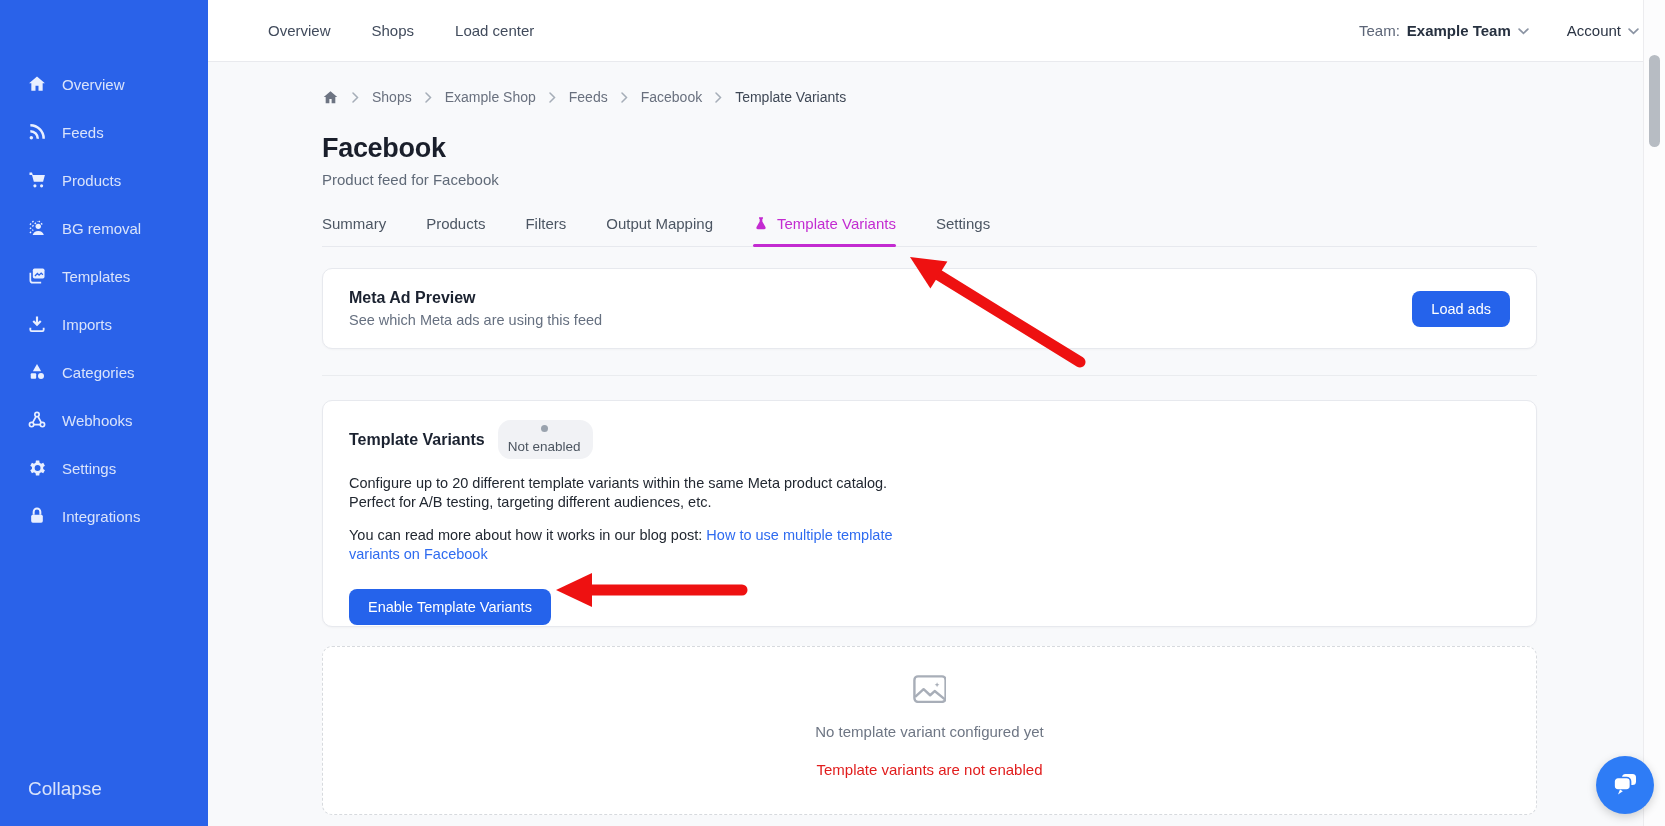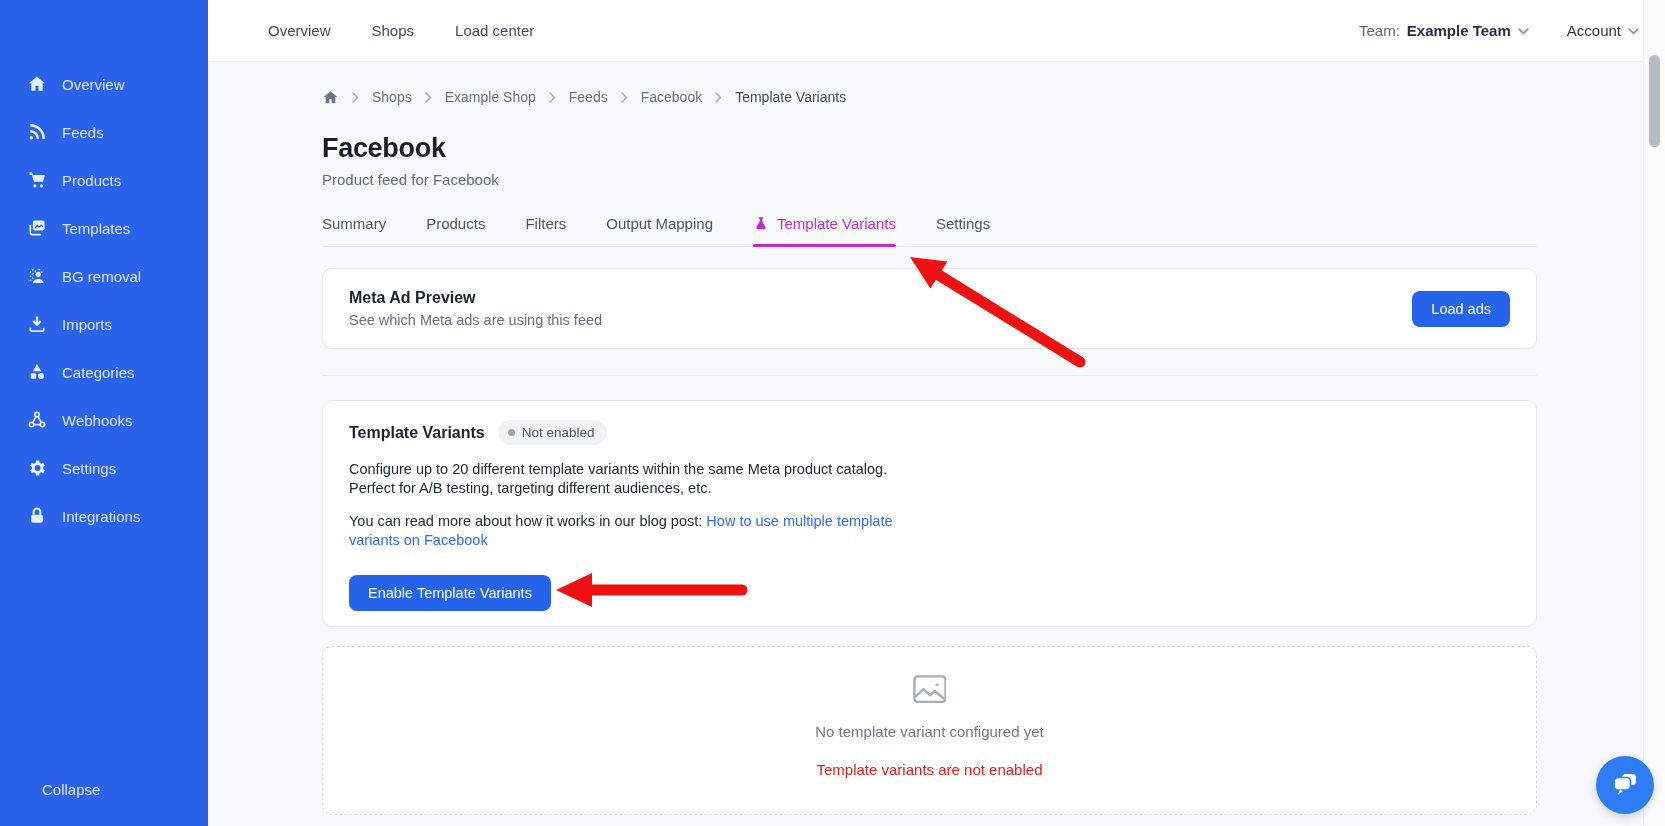--- a/index.html
+++ b/index.html
@@ -19,21 +19,21 @@
   .side-nav { padding-top: 60px; }
   .side-item {
     display: flex; align-items: center; gap: 15px;
     height: 48px; padding-left: 27px;
     font-size: 15px; color: #d9e3fb; cursor: pointer;
   }
   .side-item .ico { width: 20px; height: 20px; color: #e9efff; flex: 0 0 20px; }
   .side-collapse {
     position: absolute; bottom: 14px; left: 0; right: 0;
     display: flex; align-items: center; gap: 15px;
-    height: 46px; padding-left: 27px; font-size: 15px; color: #d9e3fb; cursor: pointer;
+    height: 46px; padding-left: 13px; font-size: 19px; color: #d9e3fb; cursor: pointer;
   }
 
   
   .topbar {
     position: absolute; left: 208px; right: 0; top: 0; height: 62px;
     background: #ffffff; border-bottom: 1px solid #e9eaee;
     display: flex; align-items: center; padding: 0 26px 0 60px;
   }
   .topbar .nav-link { font-size: 15px; color: #414b5c; margin-right: 41px; cursor: pointer; }
   .topbar .spacer { flex: 1; }
@@ -95,21 +95,21 @@
   }
   .push-right { margin-left: auto; }
 
   .divider { margin-top: 26px; border: none; border-top: 1px solid #eaecef; }
 
   .card-tv { margin-top: 24px; padding: 19px 26px 26px 26px; height: 227px; }
   .tv-head { display: flex; align-items: center; gap: 13px; }
   .badge {
     display: inline-flex; align-items: center; gap: 7px;
     background: #f1f2f5; border-radius: 13px; padding: 5px 12px 5px 10px;
-    font-size: 13.5px; color: #4c5560;
+    font-size: 13.5px; color: #4c5560; flex-direction: column;
   }
   .badge .dot { width: 7px; height: 7px; border-radius: 50%; background: #9aa3ae; }
   .tv-desc { margin-top: 15px; font-size: 14.5px; color: #222831; }
   .tv-desc .line { display: block; line-height: 18.5px; }
   .tv-read { margin-top: 15px; font-size: 14.5px; color: #222831; line-height: 18.5px; }
   .link { color: #2e6bf0; text-decoration: none; cursor: pointer; }
   .btn-enable { margin-top: 26px; }
 
   
   .empty-box {
@@ -168,37 +168,37 @@
         <svg viewBox="0 0 24 24" fill="currentColor">
             <path d="M3 3h3l1 3h14.5l-2.2 8H8.2L6 6H3z"></path>
             <circle cx="9.5" cy="19" r="1.9"></circle>
             <circle cx="17.5" cy="19" r="1.9"></circle>
           </svg>
       </span>
       <span>Products</span>
     </div>
     <div class="side-item">
       <span class="ico">
+        <svg viewBox="0 0 24 24" fill="none" stroke="currentColor" stroke-width="1.6">
+          <path d="M3.5 8l5-5M3.5 13l9-9M3.5 18l4-4M14 3.5l5.5 5.5" stroke-dasharray="2 2.1"></path>
+          <circle cx="13.5" cy="10" r="3.2" fill="currentColor" stroke="none"></circle>
+          <path d="M6.8 20.5a7 7 0 0 1 13.4 0z" fill="currentColor" stroke="none"></path>
+        </svg>
+      </span>
+      <span>BG removal</span>
+    </div>
+    <div class="side-item">
+      <span class="ico">
         <svg viewBox="0 0 24 24" fill="none" stroke="currentColor" stroke-width="2">
           <path d="M4 8v9a3 3 0 0 0 3 3h10"></path>
           <rect x="7" y="3" width="14" height="12" rx="2" fill="currentColor" stroke="none"></rect>
           <path d="M9.5 12l3-3 2 2 2.5-2.5 2 2" stroke="#2a62e9" stroke-width="1.6" fill="none"></path>
         </svg>
       </span>
       <span>Templates</span>
-    </div>
-    <div class="side-item">
-      <span class="ico">
-        <svg viewBox="0 0 24 24" fill="none" stroke="currentColor" stroke-width="1.6">
-          <path d="M3.5 8l5-5M3.5 13l9-9M3.5 18l4-4M14 3.5l5.5 5.5" stroke-dasharray="2 2.1"></path>
-          <circle cx="13.5" cy="10" r="3.2" fill="currentColor" stroke="none"></circle>
-          <path d="M6.8 20.5a7 7 0 0 1 13.4 0z" fill="currentColor" stroke="none"></path>
-        </svg>
-      </span>
-      <span>BG removal</span>
     </div>
     <div class="side-item">
       <span class="ico">
         <svg viewBox="0 0 24 24" fill="none" stroke="currentColor" stroke-width="2.6">
             <path d="M12 3v9.5M7.5 8.5L12 13l4.5-4.5"></path>
             <path d="M4 16.5v2.5a1.5 1.5 0 0 0 1.5 1.5h13A1.5 1.5 0 0 0 20 19v-2.5" stroke-width="2.2"></path>
           </svg>
       </span>
       <span>Imports</span>
     </div>

